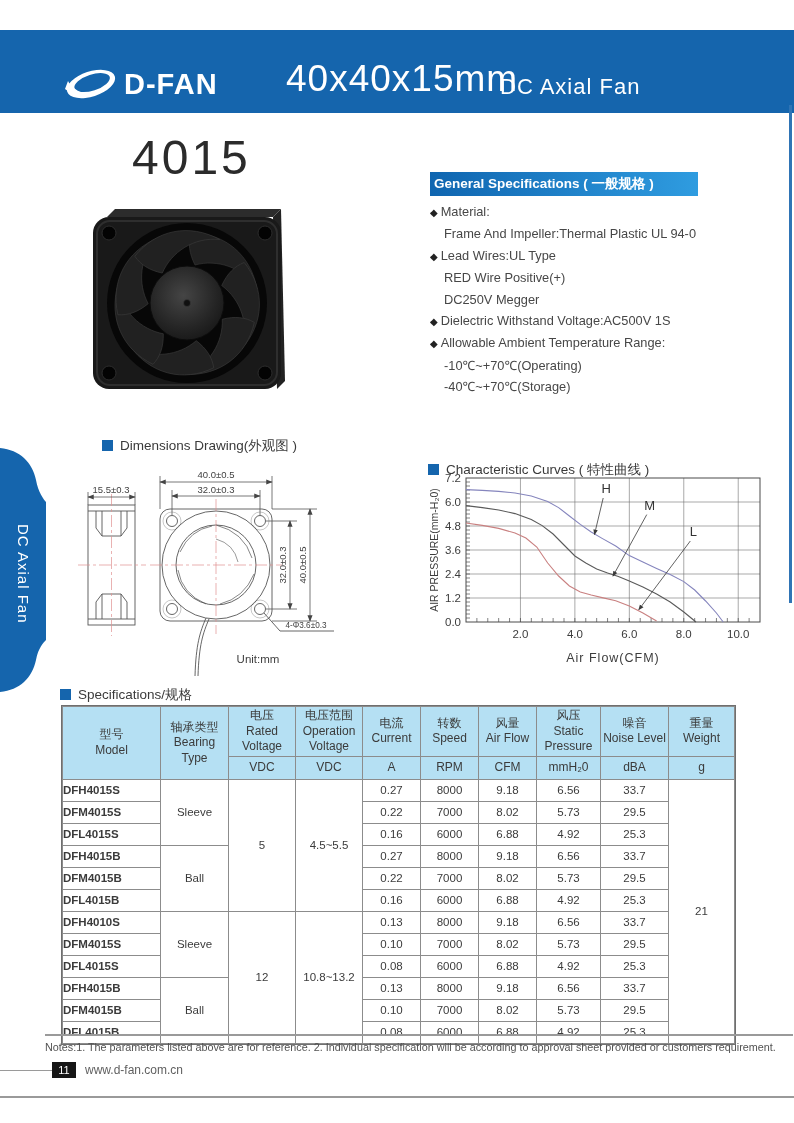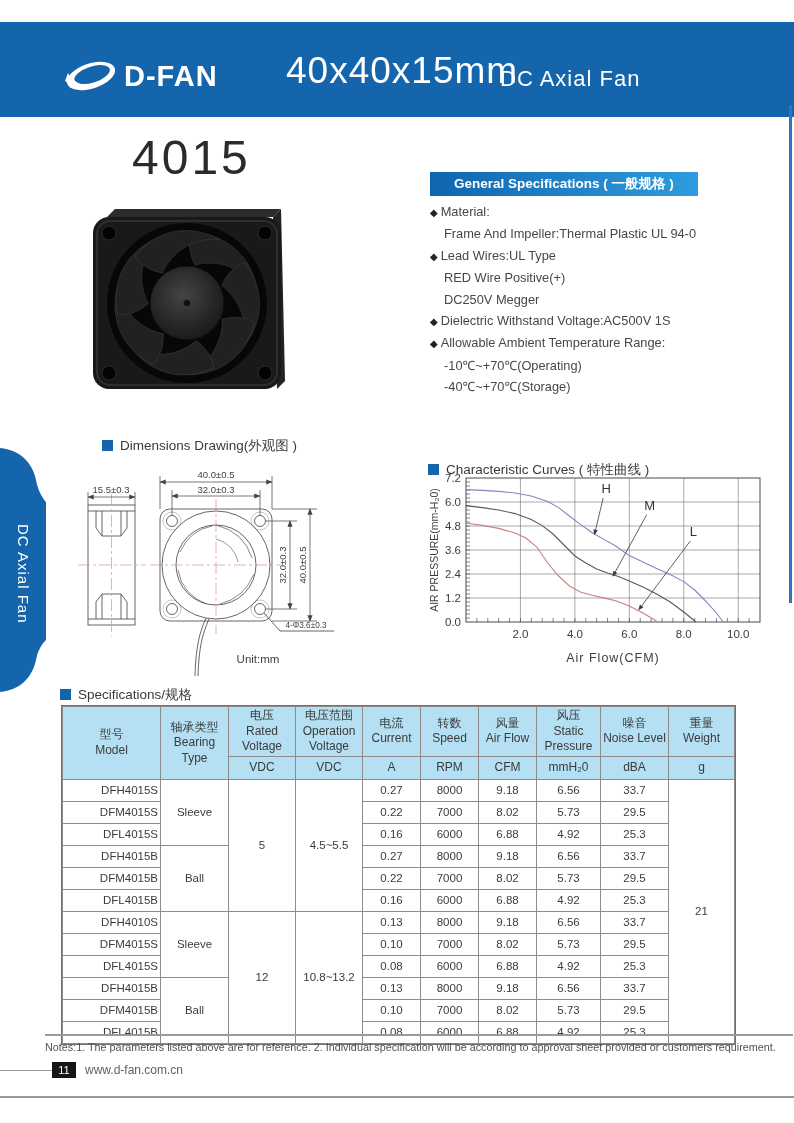--- a/index.html
+++ b/index.html
@@ -1,56 +1,56 @@
 <!DOCTYPE html>
 <html><head>
 <meta charset="utf-8">
 <style>
   html,body{margin:0;padding:0;background:#e8e8e8;}
   .page{position:relative;width:794px;height:1123px;background:#ffffff;overflow:hidden;
         font-family:"Liberation Sans",sans-serif;color:#3c3c3c;margin:0 auto;}
   .abs{position:absolute;}
 
   
-  .topbar{position:absolute;top:22px;left:0;width:794px;height:95px;background:#1565ad;}
+  .topbar{position:absolute;top:30px;left:0;width:794px;height:83px;background:#1565ad;}
   .logo-text{position:absolute;left:124px;top:38px;font-size:29px;font-weight:bold;color:#fff;letter-spacing:1px;}
   .main-title{position:absolute;left:286px;top:28px;font-size:37px;color:#fff;letter-spacing:1px;}
   .sub-title{position:absolute;left:500px;top:44px;font-size:22px;color:#fff;letter-spacing:1px;}
 
   .right-rule{position:absolute;left:789px;top:105px;width:3px;height:498px;background:#2f74b5;}
 
   
   .side-tab{position:absolute;left:0;top:448px;width:46px;height:246px;}
   .side-tab-label{position:absolute;left:8px;top:36px;width:24px;height:180px;color:#fff;
       font-size:15px;letter-spacing:1px;writing-mode:vertical-rl;text-align:center;}
 
   .model-title{position:absolute;left:132px;top:130px;font-size:48px;color:#2b2b2b;letter-spacing:3px;}
 
   
   .gs-bar{position:absolute;left:430px;top:172px;width:268px;height:24px;
       background:linear-gradient(to right,#0f65b0,#2f9ce0);color:#fff;font-size:13.5px;
-      font-weight:bold;line-height:24px;padding-left:24px;box-sizing:border-box;}
+      font-weight:bold;line-height:24px;padding-left:4px;box-sizing:border-box;}
   .gs-list{position:absolute;left:430px;top:201px;width:345px;font-size:12.8px;color:#474747;}
   .gs-row{line-height:21.4px;white-space:nowrap;}
   .gs-row .dia{color:#222;font-size:10px;margin-right:3px;}
   .gs-row.cont{padding-left:14px;}
 
   
   .sec-head{position:absolute;font-size:13.5px;color:#3a3a3a;}
   .sq{display:inline-block;width:11px;height:11px;background:#1565ad;margin-right:7px;vertical-align:-1px;}
 
   
   .spec-table{position:absolute;left:62px;top:706px;border-collapse:collapse;table-layout:fixed;width:672px;
       font-size:12px;color:#3b3b3b;}
   .spec-table th,.spec-table td{border:1px solid #8c8c8c;text-align:center;padding:1px 2px;overflow:hidden;}
   .spec-table thead th{background:#b5e0f3;font-weight:normal;line-height:1.3;white-space:pre-line;}
   .spec-table thead tr.names th{height:44px;}
   .spec-table thead tr.units th{height:20px;}
   .spec-table tbody td{height:19px;font-size:11.5px;background:#fff;}
-  .spec-table tbody td.model{text-align:right;padding-left:24px;}
+  .spec-table tbody td.model{text-align:left;padding-left:0;font-weight:bold;}
   .spec-table{outline:1px solid #6f6f6f;}
 
   
   .notes-rule{position:absolute;left:45px;top:1034px;width:748px;height:2px;background:#9a9a9a;}
   .notes{position:absolute;left:45px;top:1041px;width:740px;font-size:10.8px;color:#525252;}
   .badge-line{position:absolute;left:0;top:1070px;width:52px;height:1px;background:#9a9a9a;}
   .page-badge{position:absolute;left:52px;top:1062px;width:24px;height:16px;background:#161616;color:#fff;
       font-size:11px;font-weight:normal;text-align:center;line-height:16px;}
   .site{position:absolute;left:85px;top:1063px;font-size:12px;color:#5f5f5f;}
   .bottom-rule{position:absolute;left:0;top:1096px;width:794px;height:2px;background:#9a9a9a;}

